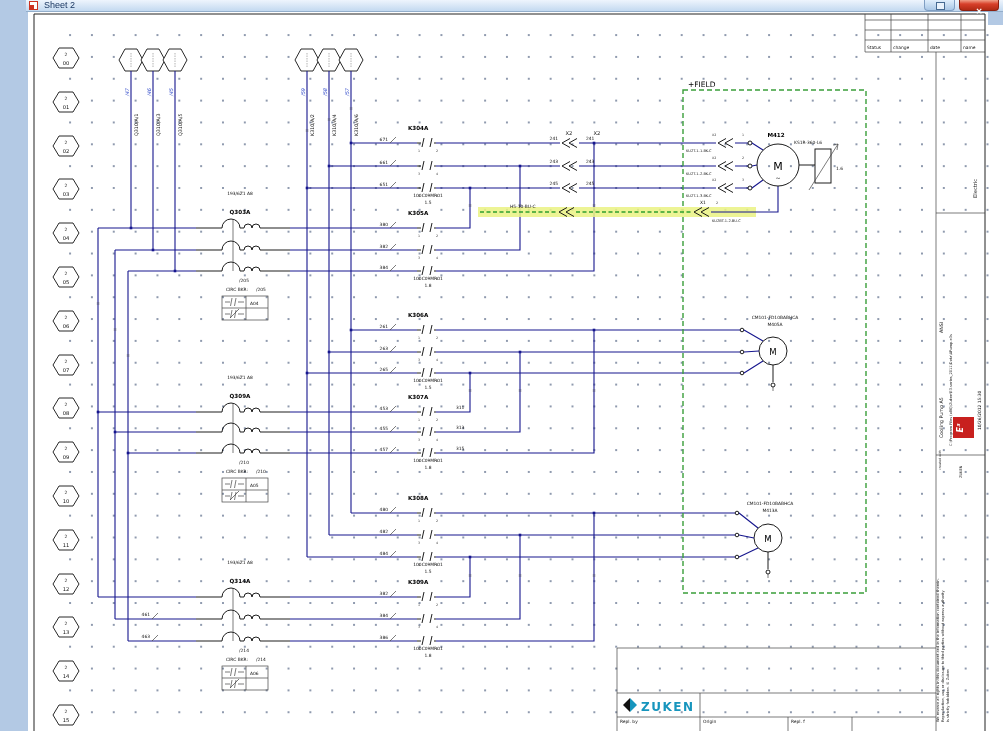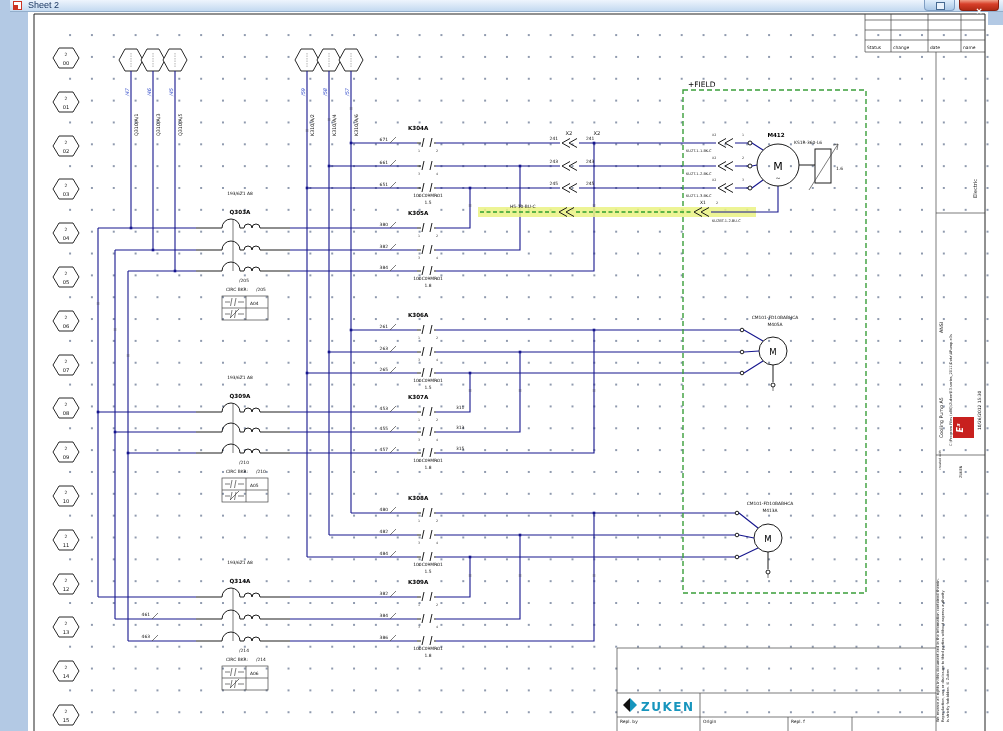--- a/index.html
+++ b/index.html
@@ -1,17 +1,17 @@
 <!DOCTYPE html>
 <html><head>
 <meta charset="utf-8">
 <style>
   html,body{margin:0;padding:0;width:1003px;height:731px;overflow:hidden;
     background:#b3c9e4;font-family:"Liberation Sans",sans-serif;position:relative;}
-  .titlebar{position:absolute;left:10px;top:0;right:0;height:11px;z-index:5;
+  .titlebar{position:absolute;left:26px;top:0;right:0;height:11px;z-index:5;
     background:linear-gradient(#eef5fd,#c3d9f0);border-bottom:1px solid #93aecb;}
   .ticon{position:absolute;left:3px;top:1px;width:9px;height:9px;background:#fff;
     border:1px solid #cc3322;box-sizing:border-box;}
   .ticon::after{content:"";position:absolute;left:0;bottom:0;width:4px;height:4px;background:#cc3322;}
   .ttext{position:absolute;left:18px;top:0;font-size:9px;color:#16335e;}
   .wbtn{position:absolute;top:0;height:11px;border-radius:0 0 4px 4px;box-sizing:border-box;}
   .maxb{right:48px;width:31px;background:linear-gradient(#dfeefc,#a9c7e6);
     border:1px solid #7f9ec2;border-top:none;}
   .maxg{position:absolute;left:11px;top:2px;width:7px;height:6px;border:1px solid #456a92;background:#e8f2fc;}
   .closeb{right:4px;width:40px;background:linear-gradient(#f0a088,#d8402a 40%,#b02a14);

